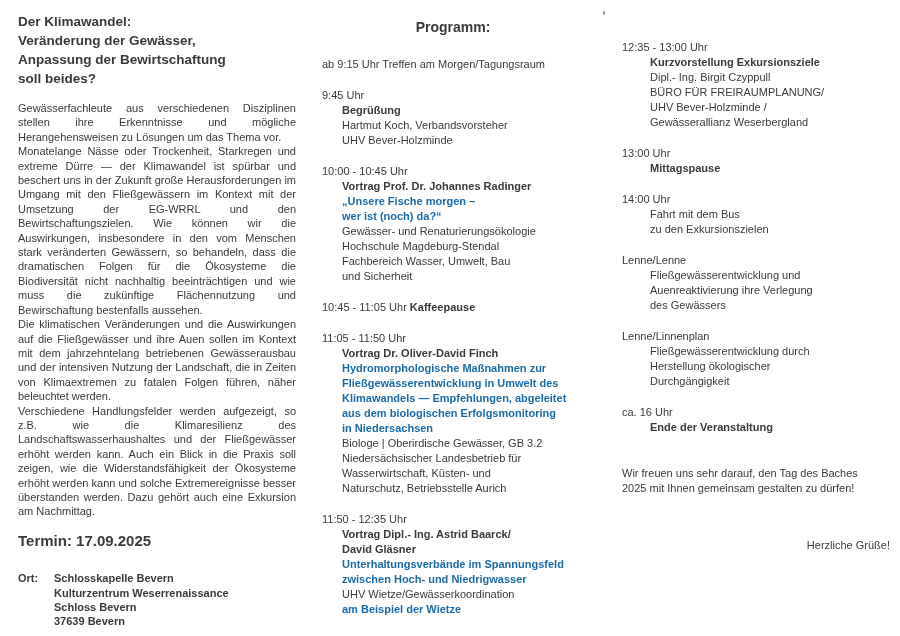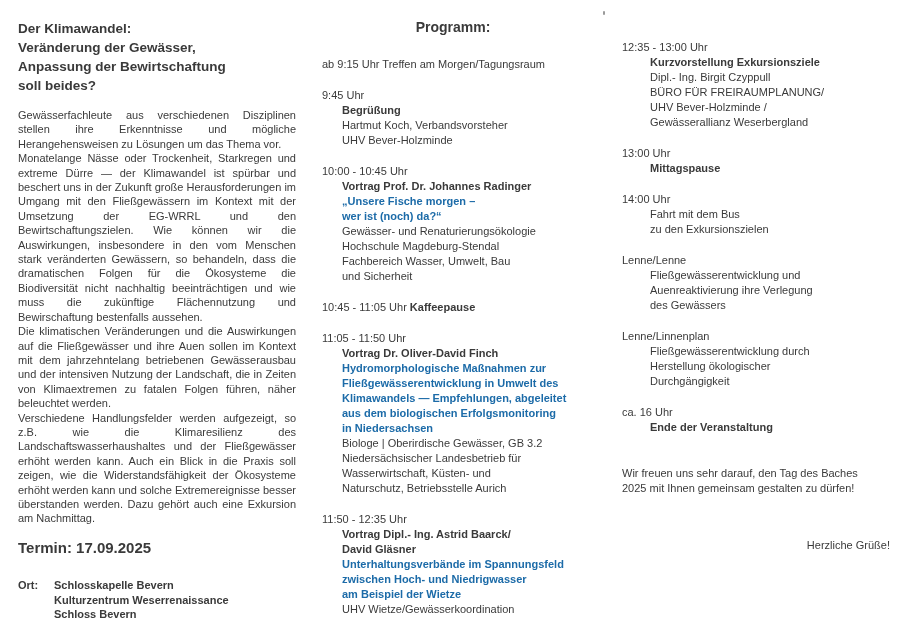--- a/index.html
+++ b/index.html
@@ -10,21 +10,21 @@
   html,body{margin:0;padding:0;background:#fff;}
   .page{
     position:relative;
     width:900px;height:636px;
     background:var(--bg);
     color:var(--text);
     font-family:"Liberation Sans", sans-serif;
     overflow:hidden;
   }
   
-  .col-left{position:absolute;left:18px;top:19px;width:278px;}
+  .col-left{position:absolute;left:18px;top:12px;width:278px;}
   .title{font-size:13.5px;font-weight:bold;line-height:19px;margin-bottom:13px;}
   .para{font-size:11px;line-height:14.4px;text-align:justify;}
   .termin{font-size:15px;font-weight:bold;margin-top:15px;line-height:14.4px;}
   .ort{display:flex;margin-top:23px;font-size:11px;font-weight:bold;line-height:14.4px;}
   .ort-label{width:36px;flex:0 0 36px;}
   
   .col-mid{position:absolute;left:322px;top:20px;width:262px;font-size:11px;line-height:15px;}
   .prog-header{font-size:14px;font-weight:bold;text-align:center;margin-bottom:22px;}
   .col-right{position:absolute;left:622px;top:40px;width:268px;font-size:11px;line-height:15px;}
   .pi{margin-bottom:16px;}
@@ -56,20 +56,21 @@
         <div class="para">Die klimatischen Veränderungen und die Auswirkungen auf die Fließgewässer und ihre Auen sollen im Kontext mit dem jahrzehntelang betriebenen Gewässerausbau und der intensiven Nutzung der Landschaft, die in Zeiten von Klimaextremen zu fatalen Folgen führen, näher beleuchtet werden.</div>
         <div class="para">Verschiedene Handlungsfelder werden aufgezeigt, so z.B. wie die Klimaresilienz des Landschaftswasserhaushaltes und der Fließgewässer erhöht werden kann. Auch ein Blick in die Praxis soll zeigen, wie die Widerstandsfähigkeit der Ökosysteme erhöht werden kann und solche Extremereignisse besser überstanden werden. Dazu gehört auch eine Exkursion am Nachmittag.</div>
       </div>
     <div class="termin">Termin: 17.09.2025</div>
     <div class="ort">
       <div class="ort-label">Ort:</div>
       <div>
           <div>Schlosskapelle Bevern</div>
           <div>Kulturzentrum Weserrenaissance</div>
           <div>Schloss Bevern</div>
+          <div>37639 Bevern</div>
         </div>
     </div>
   </div>
 
   <div class="col-mid">
     <div class="prog-header">Programm:</div>
     <div>
         <div class="pi">
           <div class="pi-time">ab 9:15 Uhr Treffen am Morgen/Tagungsraum</div>
         </div>
@@ -111,22 +112,22 @@
             <div class="pl normal">Naturschutz, Betriebsstelle Aurich</div>
           </div>
         </div>
         <div class="pi">
           <div class="pi-time">11:50 - 12:35 Uhr</div>
           <div class="pi-lines">
             <div class="pl bold">Vortrag Dipl.- Ing. Astrid Baarck/</div>
             <div class="pl bold">David Gläsner</div>
             <div class="pl blue">Unterhaltungsverbände im Spannungsfeld</div>
             <div class="pl blue">zwischen Hoch- und Niedrigwasser</div>
+            <div class="pl normal">UHV Wietze/Gewässerkoordination</div>
             <div class="pl blue">am Beispiel der Wietze</div>
-            <div class="pl normal">UHV Wietze/Gewässerkoordination</div>
           </div>
         </div>
       </div>
   </div>
 
   <div class="col-right">
     <div>
         <div class="pi">
           <div class="pi-time">12:35 - 13:00 Uhr</div>
           <div class="pi-lines">

